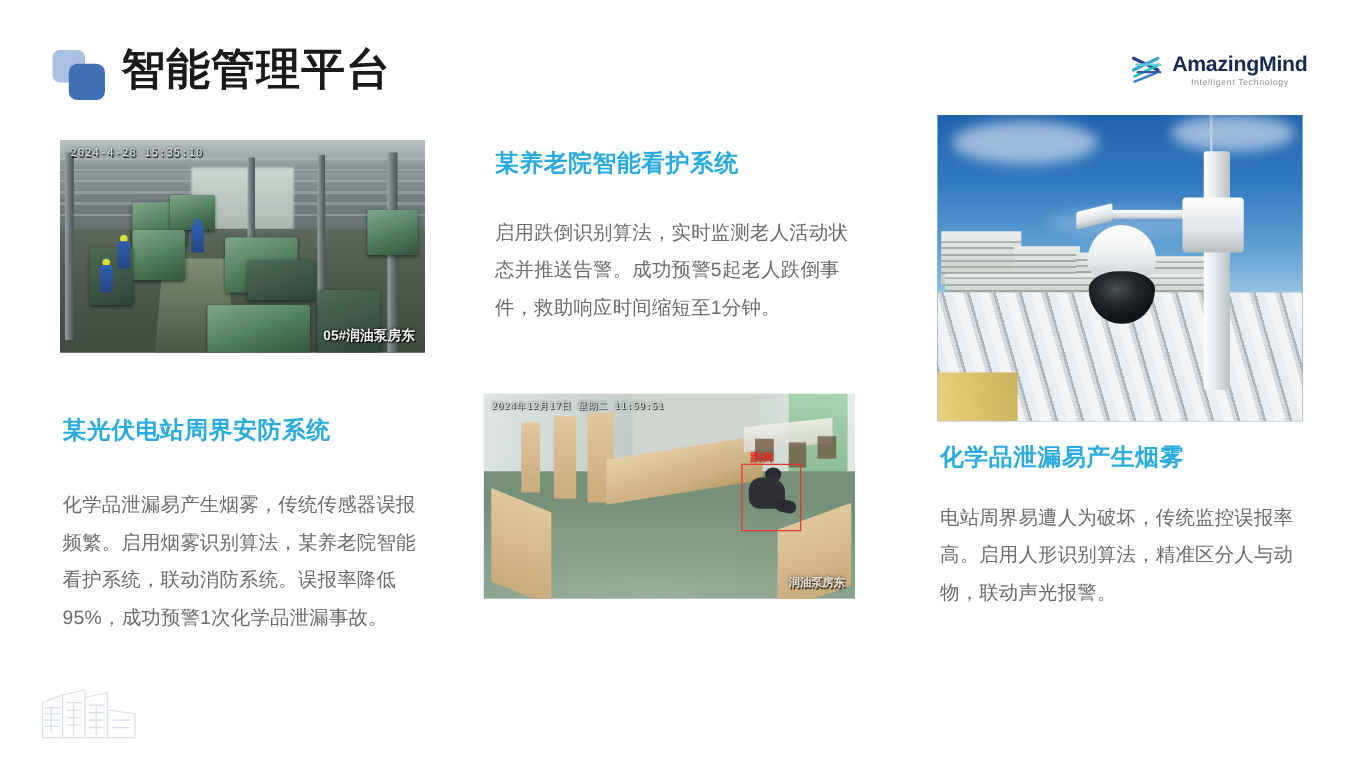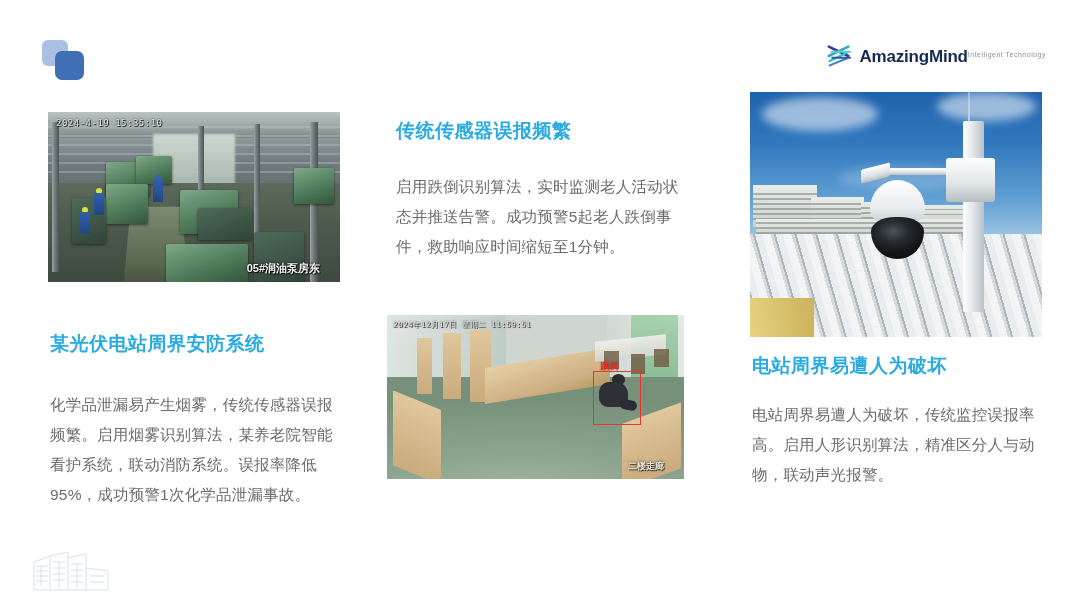--- a/index.html
+++ b/index.html
@@ -61,21 +61,22 @@
     right: 34px;
     top: 36px;
     height: 40px;
     display: flex;
     align-items: center;
   }
   .brand-mark { width: 34px; height: 34px; flex: none; }
   .brand-text {
     margin-left: 4px;
     display: flex;
-    flex-direction: row;
+    flex-direction: column;
+    align-items: center;
     line-height: 1;
   }
   .brand-name {
     font-size: 17px;
     font-weight: bold;
     color: #152a52;
     letter-spacing: -0.2px;
     white-space: nowrap;
   }
   .brand-tagline {
@@ -164,21 +165,21 @@
     background: linear-gradient(180deg, #2f5fb0 0%, #23457f 100%);
   }
   .osd-time {
     position: absolute; left: 8px; top: 6px;
     font-family: "DejaVu Sans Mono", monospace;
     font-size: 9px; color: #e8e8e8;
     text-shadow: 0 0 2px rgba(0,0,0,.95), 1px 1px 0 rgba(0,0,0,.8);
     letter-spacing: .5px; opacity: .92; white-space: nowrap;
   }
   .osd-label {
-    position: absolute; right: 20px; bottom: 6px;
+    position: absolute; right: 8px; bottom: 6px;
     font-size: 11px; color: #f2f2f2; font-weight: bold;
     text-shadow: 0 0 3px rgba(0,0,0,.95), 1px 1px 0 rgba(0,0,0,.85);
     white-space: nowrap;
   }
 
   
   .ph-corridor { left: 387px; top: 315px; width: 297px; height: 164px; background:#cfd6cf; }
   .cor-wall-l {
     position: absolute; left: 0; top: 0; width: 40%; height: 100%;
     background: linear-gradient(100deg, #dfe6e3 0%, #cbd5d0 60%, #b9c5bf 100%);
@@ -310,20 +311,21 @@
 </head>
 <body>
 
 <div class="slide-header">
 
   <div class="title-mark">
     <div class="sq-back"></div>
     <div class="sq-front"></div>
   </div>
 
+  <div class="page-title">智能管理平台</div>
 
   <div class="brand-logo">
     <svg class="brand-mark" viewBox="0 0 40 40">
       <g stroke-linecap="round" fill="none">
         <path d="M8 9 L31 20" stroke="#2b3f8c" stroke-width="3"></path>
         <path d="M8 20 L31 9" stroke="#3aa5c9" stroke-width="3"></path>
         <path d="M9 26 L30 16" stroke="#27c2b8" stroke-width="2.6"></path>
         <path d="M9 31 L29 23" stroke="#3f7fd0" stroke-width="2.4"></path>
         <path d="M11 15 L33 15" stroke="#5fcfd6" stroke-width="2.2"></path>
         <path d="M12 22 L33 22" stroke="#2f55a6" stroke-width="2.2"></path>
@@ -365,28 +367,28 @@
   </div>
   <div class="worker" style="left:44px; top:76px; width:14px; height:30px;">
     <div class="head"></div>
     <div class="body"></div>
   </div>
   <div class="worker" style="left:103px;top:63px; width:14px; height:32px;">
     <div class="head" style="background:#2f62b8;"></div>
     <div class="body"></div>
   </div>
 
-  <div class="osd-time">2024-4-19 15:35:10</div>
+  <div class="osd-time">2024-4-28 15:35:10</div>
   <div class="osd-label">05#润油泵房东</div>
 </div>
 
 <div class="card-title" style="left:50px; top:331px; width:300px;">某光伏电站周界安防系统</div>
 <div class="card-body" style="left:50px; top:390px; width:295px;">化学品泄漏易产生烟雾，传统传感器误报频繁。启用烟雾识别算法，某养老院智能看护系统，联动消防系统。误报率降低95%，成功预警1次化学品泄漏事故。</div>
 
-<div class="card-title" style="left:396px; top:118px; width:300px;">传统传感器误报频繁</div>
+<div class="card-title" style="left:396px; top:118px; width:300px;">某养老院智能看护系统</div>
 <div class="card-body" style="left:396px; top:172px; width:290px;">启用跌倒识别算法，实时监测老人活动状态并推送告警。成功预警5起老人跌倒事件，救助响应时间缩短至1分钟。</div>
 
 <div class="photo ph-corridor">
   <div class="cor-wall-l"></div>
   <div class="cor-wall-r"></div>
   <div class="cor-green"></div>
   <div class="cor-floor"></div>
 
   <div class="cor-door" style="left:10%; top:14%; width:5%;  height:34%;"></div>
   <div class="cor-door" style="left:19%; top:11%; width:6%;  height:40%;"></div>
@@ -403,21 +405,21 @@
   <div class="det-box" style="left:69.5%; top:34%; width:16%; height:33%;">
     <div class="det-tag">跌倒</div>
   </div>
   <div class="person-fall" style="left:70.5%; top:36%; width:44px; height:40px;">
     <div class="pf-head"></div>
     <div class="pf-torso"></div>
     <div class="pf-leg"></div>
   </div>
 
   <div class="osd-time" style="font-size:7.5px; left:6px; top:5px;">2024年12月17日 星期二 11:59:51</div>
-  <div class="osd-label" style="font-size:9px; opacity:.8;">二楼走廊</div>
+  <div class="osd-label" style="font-size:9px; opacity:.8;">润油泵房东</div>
 </div>
 
 <div class="photo ph-camera">
   <div class="cam-sky"></div>
   <div class="cam-cloud" style="left:4%;  top:2%;  width:40%; height:14%;"></div>
   <div class="cam-cloud" style="right:2%; top:0;   width:34%; height:12%;"></div>
   <div class="cam-cloud" style="left:30%; top:30%; width:46%; height:10%; opacity:.35;"></div>
 
   <div class="cam-bldg" style="left:1%;  top:38%; width:22%; height:17%;"></div>
   <div class="cam-bldg" style="left:21%; top:43%; width:18%; height:12%;"></div>
@@ -431,21 +433,21 @@
 
   <div class="cam-antenna"></div>
   <div class="cam-pole"></div>
   <div class="cam-bracket" style="left:40%; top:31%; width:34%; height:7px;"></div>
   <div class="cam-bracket" style="left:38%; top:30%; width:10%; height:14px; transform:skewY(-14deg);"></div>
   <div class="cam-bracket" style="right:16%; top:27%; width:17%; height:18%; border-radius:3px;"></div>
   <div class="cam-dome-top" style="left:41%; top:36%; width:19%; height:19%;"></div>
   <div class="cam-dome-lens" style="left:41.5%; top:51%; width:18%; height:17%;"></div>
 </div>
 
-<div class="card-title" style="left:752px; top:353px; width:300px;">电站周界易遭人为破坏</div>
+<div class="card-title" style="left:752px; top:353px; width:300px;">化学品泄漏易产生烟雾</div>
 <div class="card-body" style="left:752px; top:400px; width:296px;">电站周界易遭人为破坏，传统监控误报率高。启用人形识别算法，精准区分人与动物，联动声光报警。</div>
 
 <svg class="footer-mark" viewBox="0 0 92 50">
   <g fill="none" stroke="#b9c8dd" stroke-width="1">
     <path d="M6 44 L6 16 L22 10 L22 44 Z"></path>
     <path d="M22 10 L40 6 L40 44 L22 44"></path>
     <path d="M40 12 L58 8 L58 44 L40 44"></path>
     <path d="M58 22 L80 25 L80 44 L58 44"></path>
     <path d="M8 20 H20 M8 25 H20 M8 30 H20 M8 35 H20"></path>
     <path d="M25 16 H37 M25 22 H37 M25 28 H37 M25 34 H37"></path>

